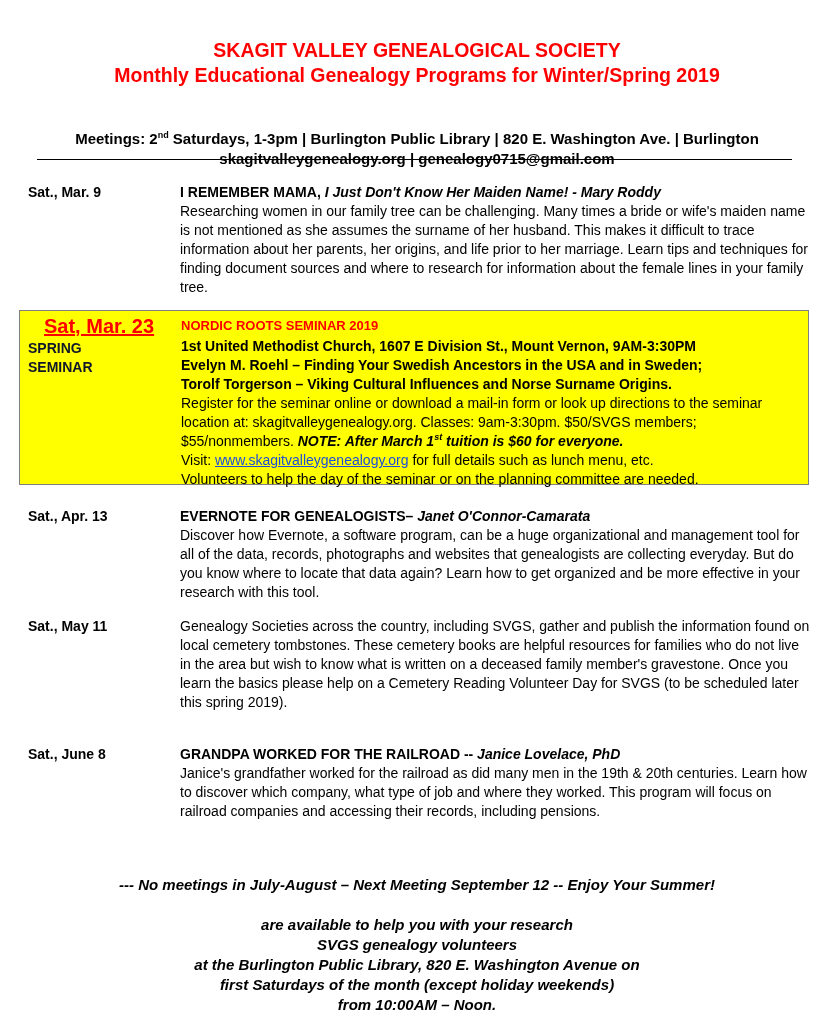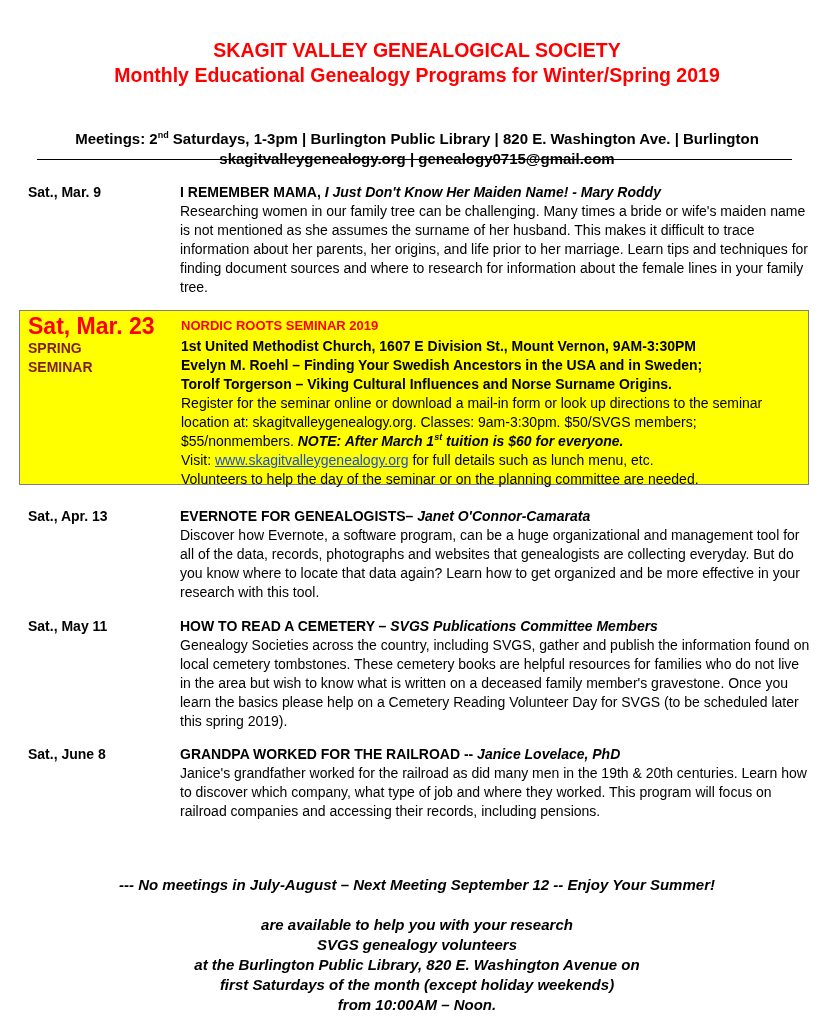--- a/index.html
+++ b/index.html
@@ -88,31 +88,32 @@
       left: 19px;
       top: 310px;
       width: 790px;
       height: 175px;
       background: #ffff00;
       border: 1px solid #7f7f7f;
       box-sizing: border-box;
     }
     .seminar .sdate {
       position: absolute;
-      left: 8px;
+      left: 24px;
       top: 4px;
       color: #ff0000;
       font-weight: bold;
-      font-size: 23px;
+      font-size: 20px;
       line-height: 22px;
+      text-decoration: underline;
     }
     .seminar .slabel {
       position: absolute;
       left: 8px;
-      color: #7f1d1d;
+      color: #0f172a;
       font-weight: bold;
       font-size: 14px;
       line-height: 19px;
     }
     .seminar .scontent {
       position: absolute;
       left: 161px;
       top: 4px;
       width: 625px;
       font-size: 14px;
@@ -201,21 +202,20 @@
   <div class="date">Sat., Apr. 13</div>
   <div class="content">
     <div class="heading"><span>EVERNOTE FOR GENEALOGISTS–</span><i> Janet O'Connor-Camarata</i></div>
     <div class="desc">Discover how Evernote, a software program, can be a huge organizational and management tool for all of the data, records, photographs and websites that genealogists are collecting everyday. But do you know where to locate that data again? Learn how to get organized and be more effective in your research with this tool.</div>
   </div>
 </div>
 
 <div class="event" style="top:617px;">
   <div class="date">Sat., May 11</div>
   <div class="content">
-    <div class="heading"><span>HOW TO READ A CEMETERY –</span><i> SVGS Publications Committee Members</i></div>
     <div class="desc">Genealogy Societies across the country, including SVGS, gather and publish the information found on local cemetery tombstones. These cemetery books are helpful resources for families who do not live in the area but wish to know what is written on a deceased family member's gravestone. Once you learn the basics please help on a Cemetery Reading Volunteer Day for SVGS (to be scheduled later this spring 2019).</div>
   </div>
 </div>
 
 <div class="event" style="top:745px;">
   <div class="date">Sat., June 8</div>
   <div class="content">
     <div class="heading"><span>GRANDPA WORKED FOR THE RAILROAD --</span><i> Janice Lovelace, PhD</i></div>
     <div class="desc">Janice's grandfather worked for the railroad as did many men in the 19th &amp; 20th centuries. Learn how to discover which company, what type of job and where they worked. This program will focus on railroad companies and accessing their records, including pensions.</div>
   </div>

